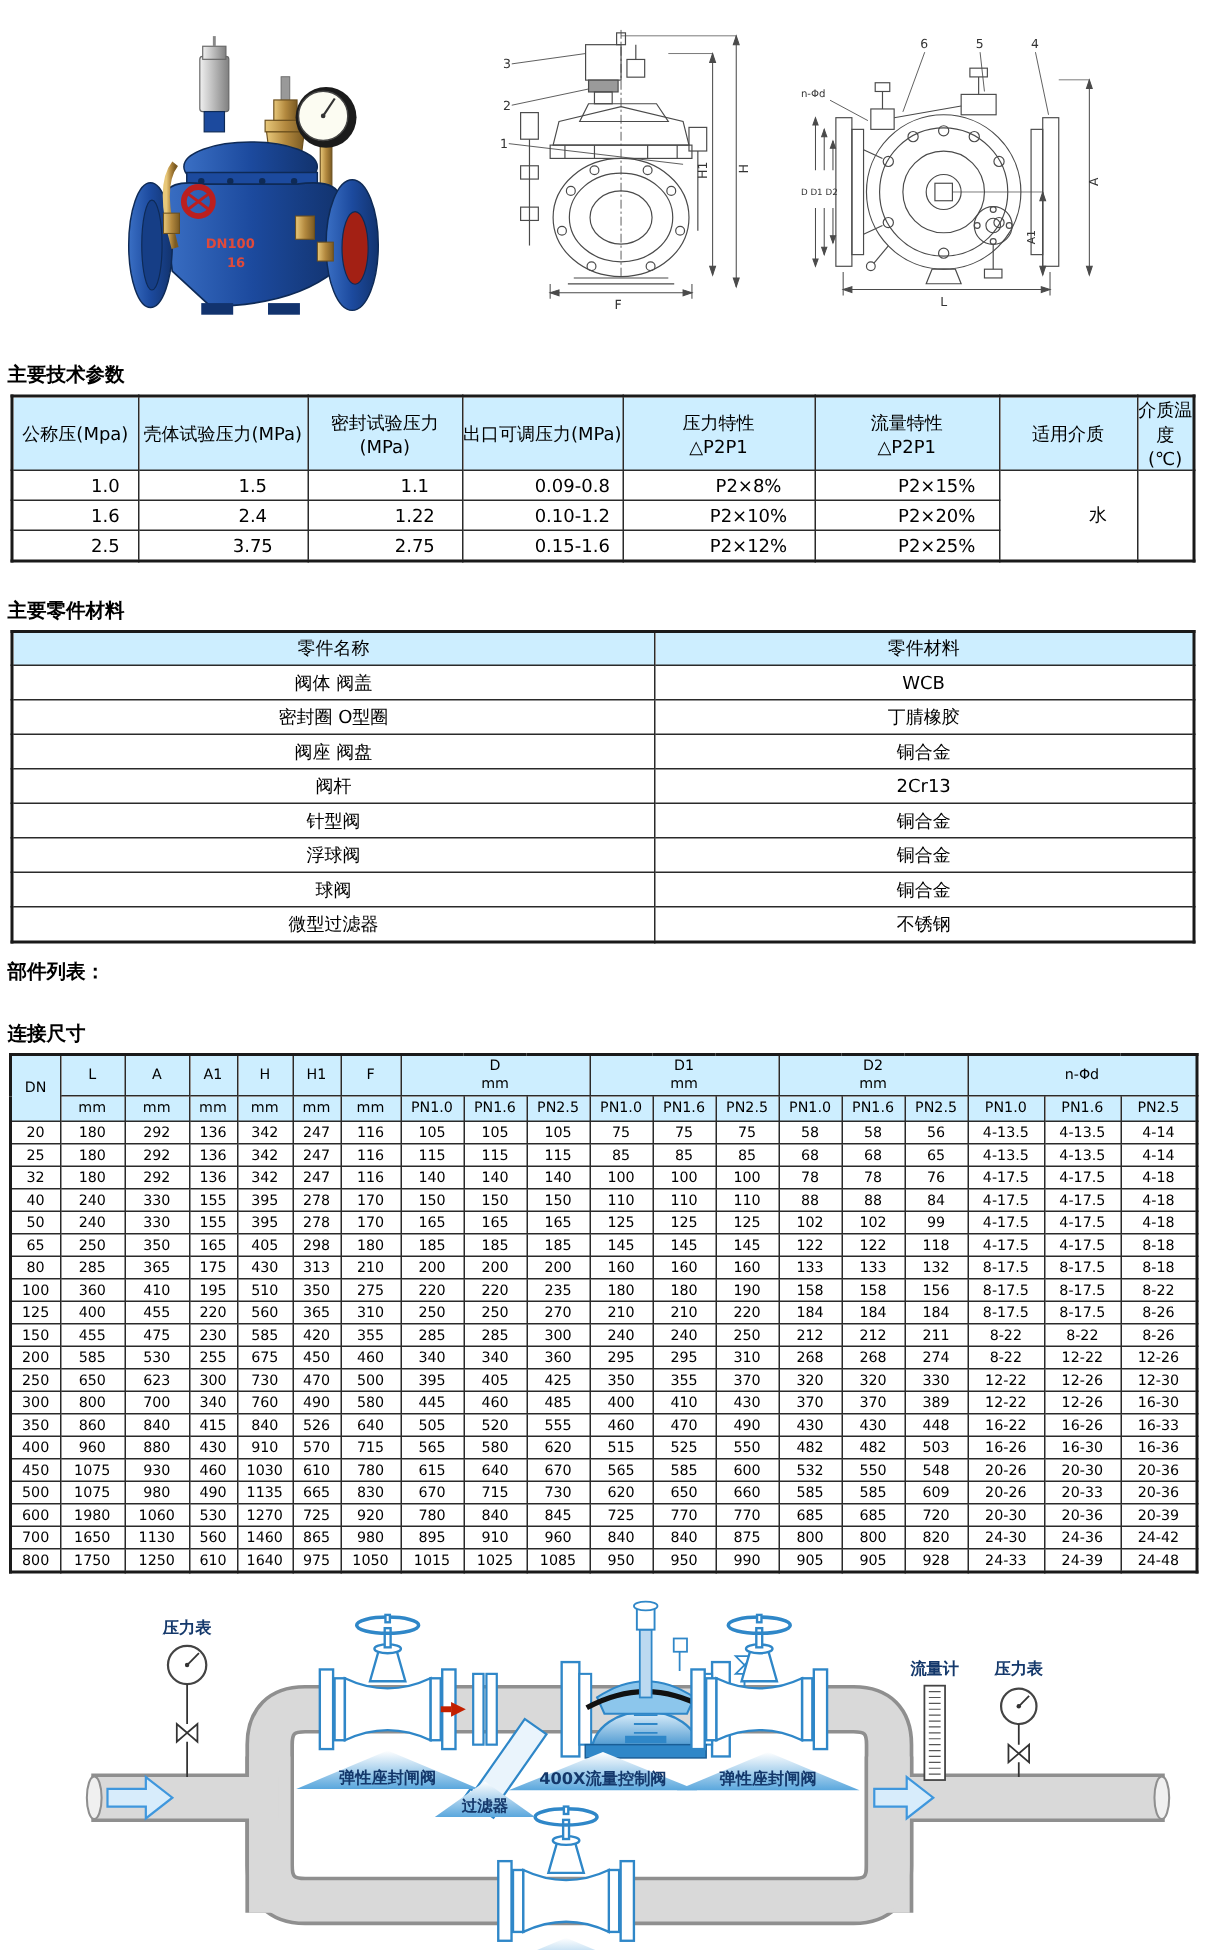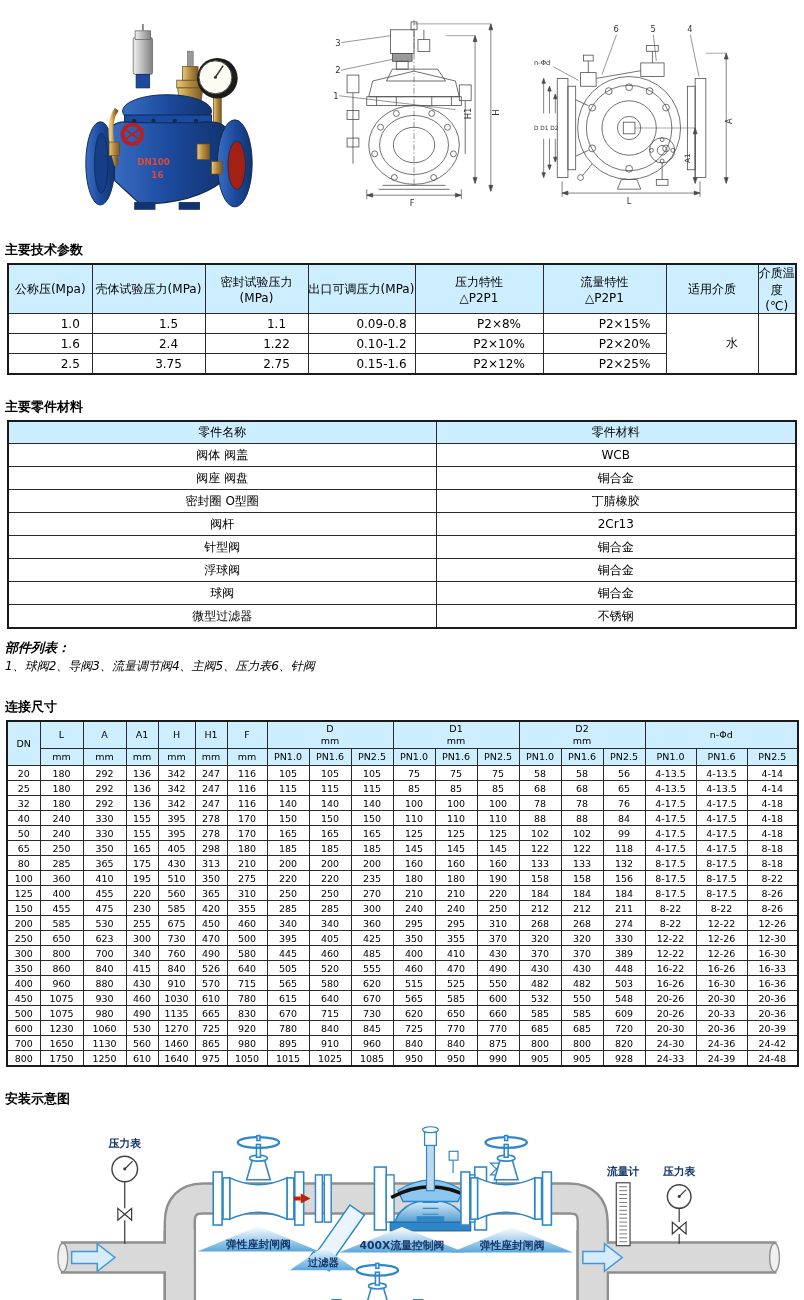--- a/index.html
+++ b/index.html
@@ -11,21 +11,21 @@
   .sec-title{font-size:13px;font-weight:bold;margin:23px 0 4px 5px;}
   table{border-collapse:collapse;table-layout:fixed;border:2px solid #1a1a1a;}
   th,td{border:1px solid #2a2a2a;text-align:center;vertical-align:middle;padding:0;overflow:hidden;}
   thead th{background:#cdeeff;font-weight:normal;white-space:pre-line;}
   .t1{width:789px;margin-left:7px;font-size:12px;}
   .t1 thead th{height:44px;font-size:12px;}
   .t1 td{height:19px;padding-left:40px;}
   .t2{width:789px;margin-left:7px;font-size:12px;margin-top:2px;}
   .t2 thead th{height:21px;text-align:center;}
   .t2 td{height:22px;}
-  .parts{margin:4px 0 2px 5px;font-style:italic;}
+  .parts{margin:4px 0 2px 5px;}
   .parts .sec-title{margin:10px 0 1px 0;}
   .parts-text{font-size:12px;margin-left:0;}
   .t3{width:791px;margin-left:6px;font-size:9.5px;}
   .t3 thead th{font-size:9.5px;line-height:1.25;}
   .t3 thead tr:first-child th{height:26px;}
   .t3 thead tr:last-child th{height:16px;}
   .t3 td{height:14px;font-size:9.5px;}
   .install-wrap{margin-top:4px;}
   .tech-drawing text{font-family:"DejaVu Sans","Liberation Sans",sans-serif;}
 </style>
@@ -338,28 +338,28 @@
       <th>零件名称</th>
       <th>零件材料</th>
     </tr>
   </thead>
   <tbody id="t2-body">
       <tr>
         <td>阀体 阀盖</td>
         <td>WCB</td>
       </tr>
       <tr>
+        <td>密封圈 O型圈</td>
+        <td>丁腈橡胶</td>
+      </tr>
+      <tr>
         <td>阀座 阀盘</td>
         <td>铜合金</td>
       </tr>
       <tr>
-        <td>密封圈 O型圈</td>
-        <td>丁腈橡胶</td>
-      </tr>
-      <tr>
         <td>阀杆</td>
         <td>2Cr13</td>
       </tr>
       <tr>
         <td>针型阀</td>
         <td>铜合金</td>
       </tr>
       <tr>
         <td>浮球阀</td>
         <td>铜合金</td>
@@ -370,21 +370,20 @@
       </tr>
       <tr>
         <td>微型过滤器</td>
         <td>不锈钢</td>
       </tr>
     </tbody>
 </table>
 
 <div class="parts">
   <div class="sec-title">部件列表：</div>
-  <div class="parts-text">1、球阀2、导阀3、流量调节阀4、主阀5、压力表6、针阀</div>
 </div>
 
 <div class="sec-title">连接尺寸</div>
 <table class="t3">
   <colgroup id="t3-cols">
       <col style="width: 33px;">
       <col style="width: 43px;">
       <col style="width: 43px;">
       <col style="width: 32px;">
       <col style="width: 37px;">
@@ -794,21 +793,21 @@
         <td>660</td>
         <td>585</td>
         <td>585</td>
         <td>609</td>
         <td>20-26</td>
         <td>20-33</td>
         <td>20-36</td>
       </tr>
       <tr>
         <td>600</td>
-        <td>1230</td>
+        <td>1980</td>
         <td>1060</td>
         <td>530</td>
         <td>1270</td>
         <td>725</td>
         <td>920</td>
         <td>780</td>
         <td>840</td>
         <td>845</td>
         <td>725</td>
         <td>770</td>
@@ -859,21 +858,20 @@
         <td>905</td>
         <td>928</td>
         <td>24-33</td>
         <td>24-39</td>
         <td>24-48</td>
       </tr>
     </tbody>
 </table>
 
 <div class="install-wrap">
-  <div class="sec-title">安装示意图</div>
   <svg viewBox="0 0 800 295" width="800" height="290">
     <defs>
       <linearGradient id="hill" x1="0" y1="0" x2="0" y2="1">
         <stop offset="0" stop-color="#ffffff"></stop>
           <stop offset="1" stop-color="#5aa7dd"></stop>
       </linearGradient>
       <linearGradient id="mv" x1="0" y1="0" x2="0" y2="1">
         <stop offset="0" stop-color="#dff0fb"></stop>
           <stop offset="1" stop-color="#2f87c8"></stop>
       </linearGradient>

